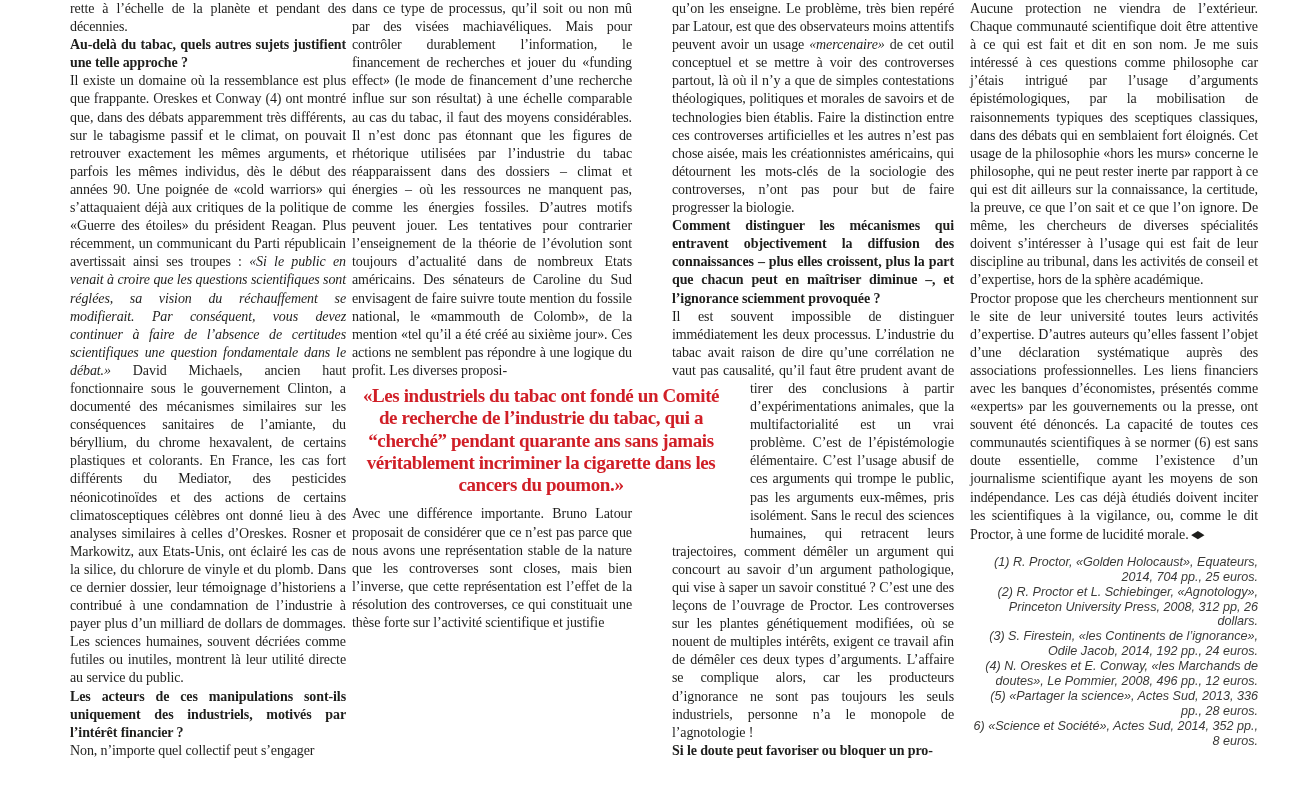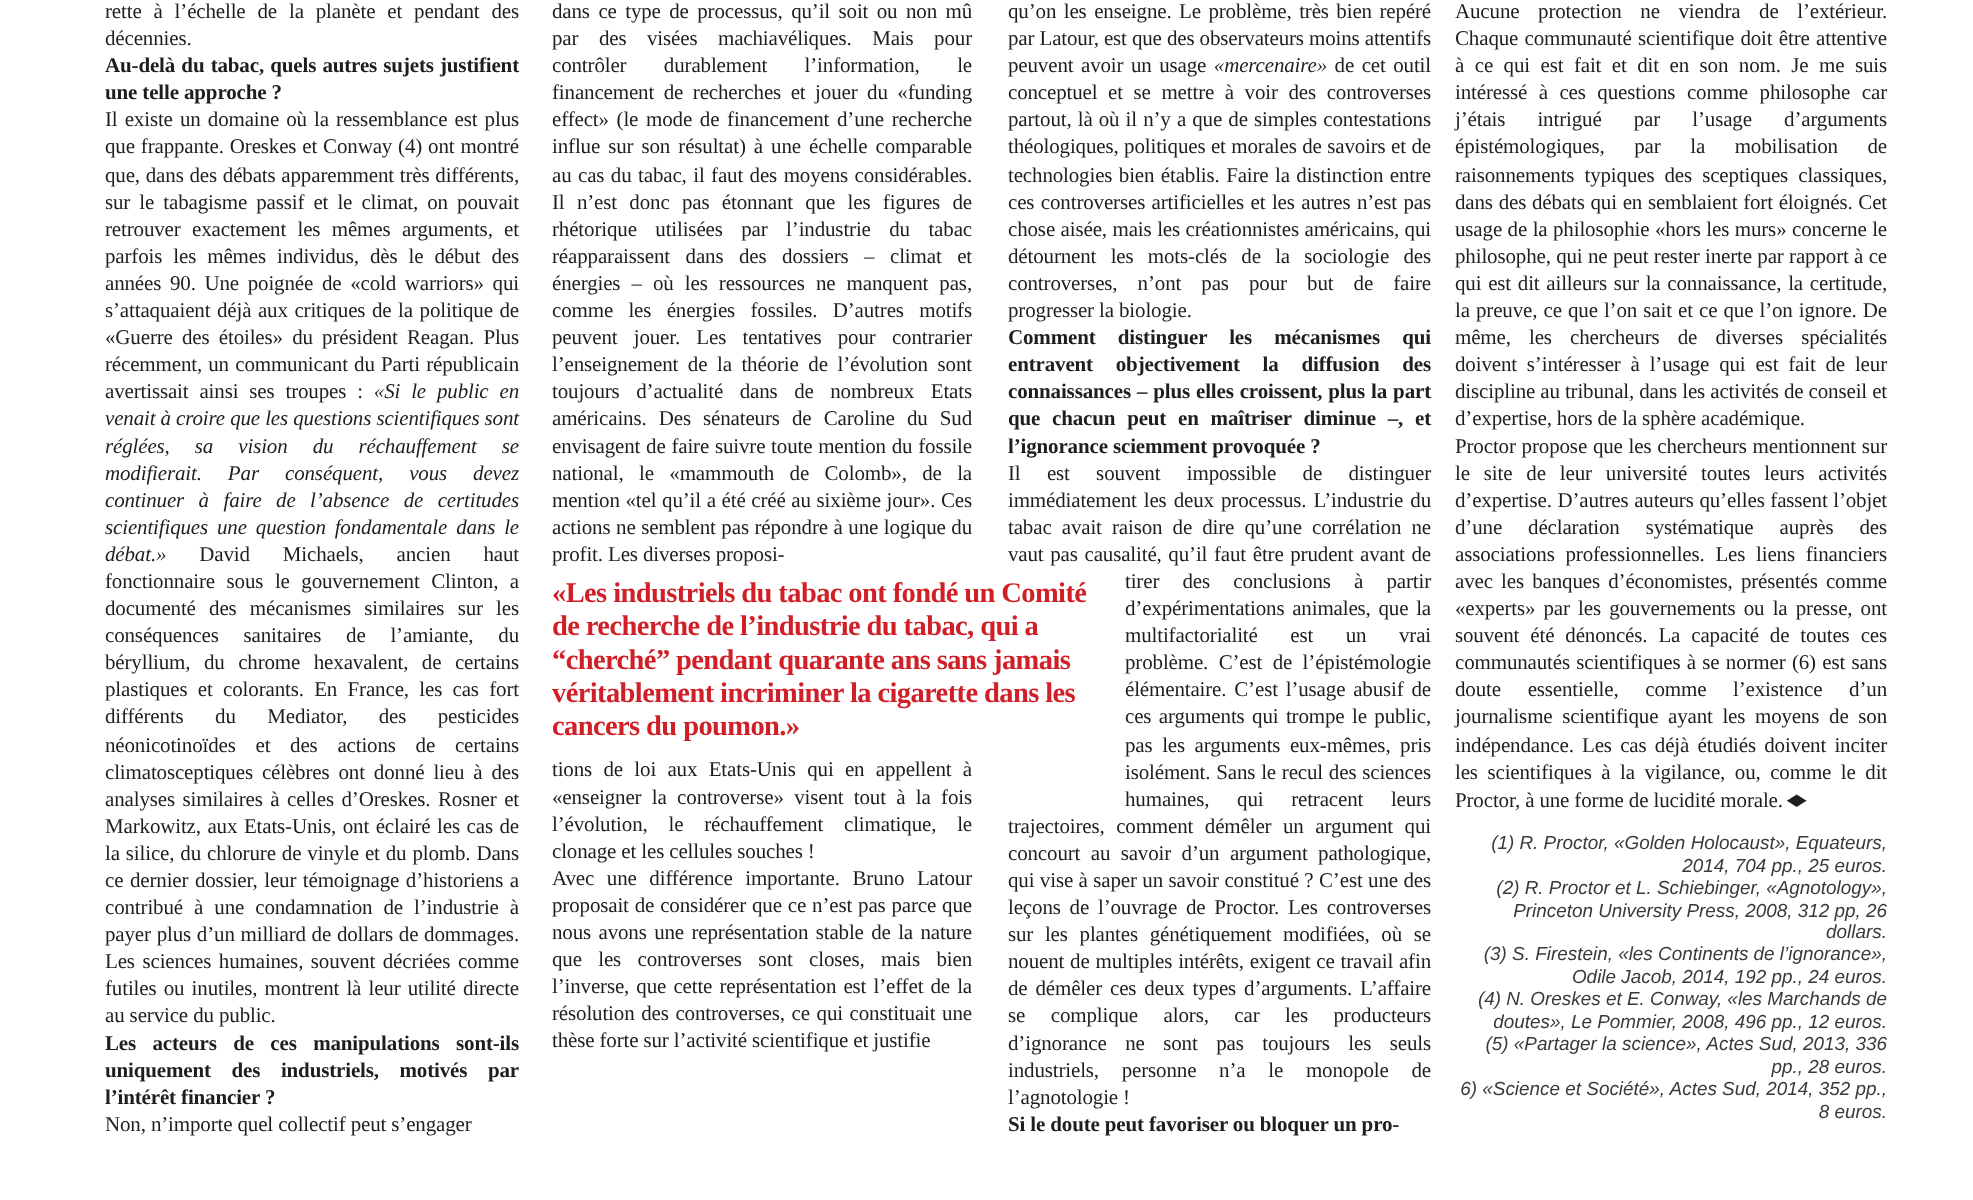--- a/index.html
+++ b/index.html
@@ -19,37 +19,37 @@
   .col {
     position: absolute;
     top: 0;
     height: 800px;
     font-size: 14px;
     line-height: 18.1px;
     letter-spacing: -0.1px;
     text-align: justify;
   }
   .col-1 { left: 70px;  width: 276px; }
-  .col-2 { left: 368px; width: 280px; }
+  .col-2 { left: 352px; width: 280px; }
   .col-3 { left: 672px; width: 282px; }
   .col-4 { left: 970px; width: 288px; }
   .col p { margin: 0; padding: 0; }
   .bold { font-weight: 700; }
   .it   { font-style: italic; }
   .pull-quote {
     position: relative;
     z-index: 2;
     width: 378px;
     margin: 5px 0 9px 0;
     font-weight: 700;
     font-size: 19px;
     line-height: 22.3px;
     letter-spacing: -0.4px;
     color: #d01f27;
-    text-align: left;
+    text-align: center;
     background: #ffffff;
   }
   .cutout {
     float: left;
     width: 78px;
     height: 146px;
   }
   .endmark {
     display: inline-block;
     transform: scaleY(0.72) scaleX(1.15);
@@ -77,21 +77,20 @@
     <p>rette à l’échelle de la planète et pendant des décennies.</p>
     <p class="bold">Au-delà du tabac, quels autres sujets justifient une telle approche ?</p>
     <p><span>Il existe un domaine où la ressemblance est plus que frappante. Oreskes et Conway (4) ont montré que, dans des débats apparemment très différents, sur le tabagisme passif et le climat, on pouvait retrouver exactement les mêmes arguments, et parfois les mêmes individus, dès le début des années 90. Une poignée de «cold warriors» qui s’attaquaient déjà aux critiques de la politique de «Guerre des étoiles» du président Reagan. Plus récemment, un communicant du Parti républicain avertissait ainsi ses troupes : </span><span class="it">«Si le public en venait à croire que les questions scientifiques sont réglées, sa vision du réchauffement se modifierait. Par conséquent, vous devez continuer à faire de l’absence de certitudes scientifiques une question fondamentale dans le débat.»</span><span> David Michaels, ancien haut fonctionnaire sous le gouvernement Clinton, a documenté des mécanismes similaires sur les conséquences sanitaires de l’amiante, du béryllium, du chrome hexavalent, de certains plastiques et colorants. En France, les cas fort différents du Mediator, des pesticides néonicotinoïdes et des actions de certains climatosceptiques célèbres ont donné lieu à des analyses similaires à celles d’Oreskes. Rosner et Markowitz, aux Etats-Unis, ont éclairé les cas de la silice, du chlorure de vinyle et du plomb. Dans ce dernier dossier, leur témoignage d’historiens a contribué à une condamnation de l’industrie à payer plus d’un milliard de dollars de dommages. Les sciences humaines, souvent décriées comme futiles ou inutiles, montrent là leur utilité directe au service du public.</span></p>
     <p class="bold">Les acteurs de ces manipulations sont-ils uniquement des industriels, motivés par l’intérêt financier ?</p>
     <p>Non, n’importe quel collectif peut s’engager</p>
   </div>
 
   <div class="col col-2">
     <p>dans ce type de processus, qu’il soit ou non mû par des visées machiavéliques. Mais pour contrôler durablement l’information, le financement de recherches et jouer du «funding effect» (le mode de financement d’une recherche influe sur son résultat) à une échelle comparable au cas du tabac, il faut des moyens considérables. Il n’est donc pas étonnant que les figures de rhétorique utilisées par l’industrie du tabac réapparaissent dans des dossiers – climat et énergies – où les ressources ne manquent pas, comme les énergies fossiles. D’autres motifs peuvent jouer. Les tentatives pour contrarier l’enseignement de la théorie de l’évolution sont toujours d’actualité dans de nombreux Etats américains. Des sénateurs de Caroline du Sud envisagent de faire suivre toute mention du fossile national, le «mammouth de Colomb», de la mention «tel qu’il a été créé au sixième jour». Ces actions ne semblent pas répondre à une logique du profit. Les diverses proposi-</p>
     <div class="pull-quote">«Les industriels du tabac ont fondé un Comité de recherche de l’industrie du tabac, qui a “cherché” pendant quarante ans sans jamais véritablement incriminer la cigarette dans les cancers du poumon.»</div>
-    <p>tions de loi aux Etats-Unis qui en appellent à «enseigner la controverse» visent tout à la fois l’évolution, le réchauffement climatique, le clonage et les cellules souches !</p>
     <p>Avec une différence importante. Bruno Latour proposait de considérer que ce n’est pas parce que nous avons une représentation stable de la nature que les controverses sont closes, mais bien l’inverse, que cette représentation est l’effet de la résolution des controverses, ce qui constituait une thèse forte sur l’activité scientifique et justifie</p>
   </div>
 
   <div class="col col-3">
     <p><span>qu’on les enseigne. Le problème, très bien repéré par Latour, est que des observateurs moins attentifs peuvent avoir un usage </span><span class="it">«mercenaire»</span><span> de cet outil conceptuel et se mettre à voir des controverses partout, là où il n’y a que de simples contestations théologiques, politiques et morales de savoirs et de technologies bien établis. Faire la distinction entre ces controverses artificielles et les autres n’est pas chose aisée, mais les créationnistes américains, qui détournent les mots-clés de la sociologie des controverses, n’ont pas pour but de faire progresser la biologie.</span></p>
     <p class="bold">Comment distinguer les mécanismes qui entravent objectivement la diffusion des connaissances – plus elles croissent, plus la part que chacun peut en maîtriser diminue –, et l’ignorance sciemment provoquée ?</p>
     <p><span>Il est souvent impossible de distinguer immédiatement les deux processus. L’industrie du tabac avait raison de dire qu’une corrélation ne vaut pas causalité, qu’il faut être prudent </span><span class="cutout"></span><span>avant de tirer des conclusions à partir d’expérimentations animales, que la multifactorialité est un vrai problème. C’est de l’épistémologie élémentaire. C’est l’usage abusif de ces arguments qui trompe le public, pas les arguments eux-mêmes, pris isolément. Sans le recul des sciences humaines, qui retracent leurs trajectoires, comment démêler un argument qui concourt au savoir d’un argument pathologique, qui vise à saper un savoir constitué ? C’est une des leçons de l’ouvrage de Proctor. Les controverses sur les plantes génétiquement modifiées, où se nouent de multiples intérêts, exigent ce travail afin de démêler ces deux types d’arguments. L’affaire se complique alors, car les producteurs d’ignorance ne sont pas toujours les seuls industriels, personne n’a le monopole de l’agnotologie !</span></p>
     <p class="bold">Si le doute peut favoriser ou bloquer un pro-</p>
   </div>
 

